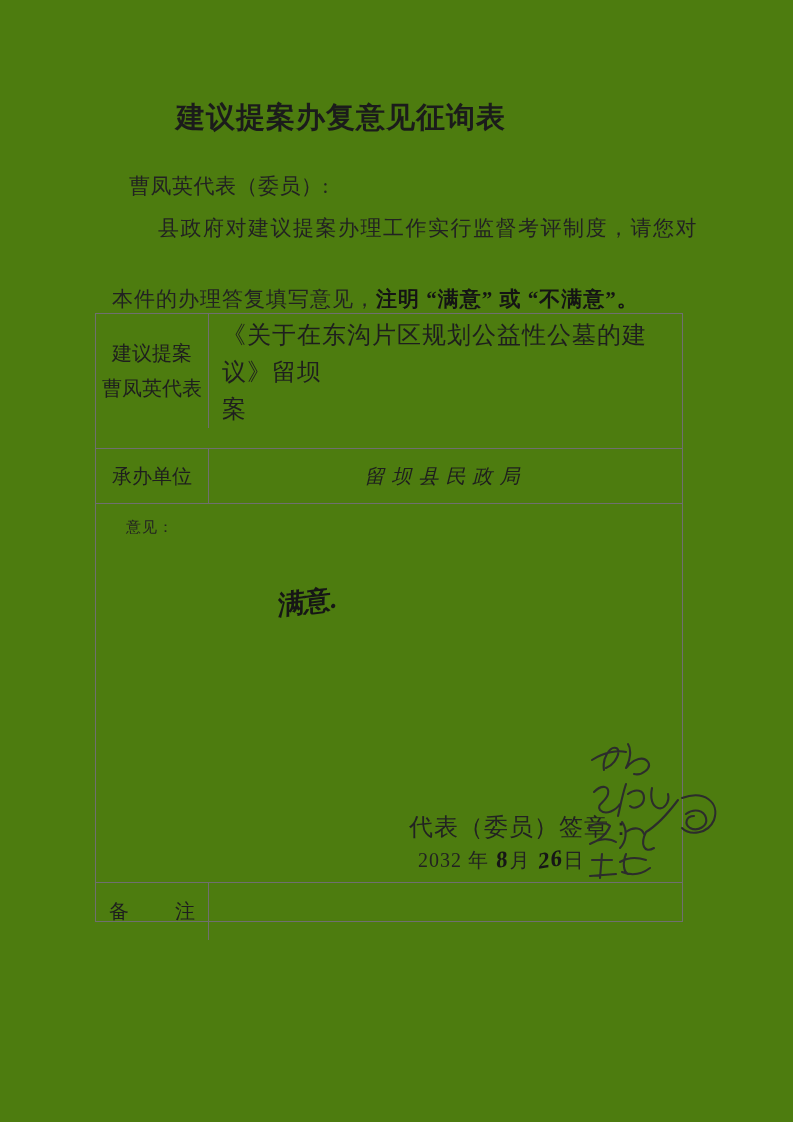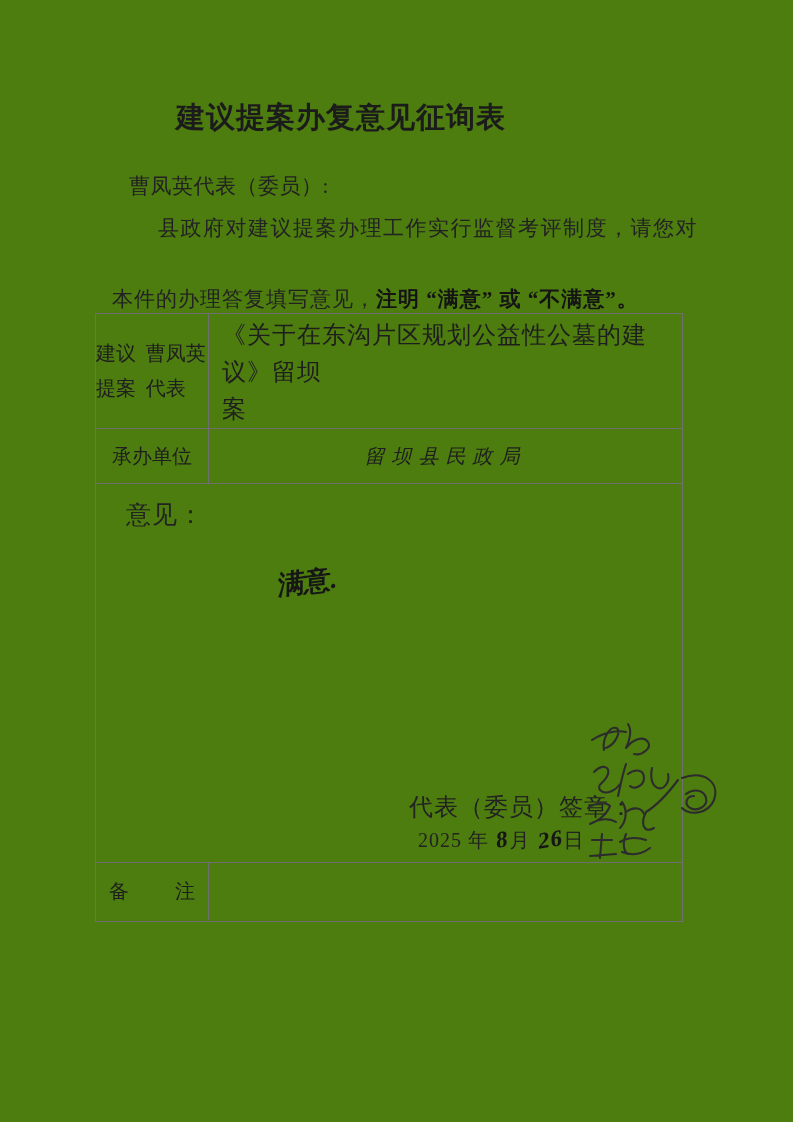--- a/index.html
+++ b/index.html
@@ -47,28 +47,28 @@
 
   .form-table {
     position: absolute;
     left: 95px; top: 313px;
     width: 588px; height: 609px;
     border: 1px solid #6f6f6f;
   }
   .t-row { display: flex; width: 100%; }
   .t-row + .t-row { border-top: 1px solid #6f6f6f; }
   .row-proposal   { height: 114px; }
-  .row-undertaker { height: 55px; }
+  .row-undertaker { height: 55px; margin-top: 20px; }
   .row-opinion    { height: 379px; position: relative; }
   .row-remarks    { height: 58px; }
   .cell-label {
     width: 113px;
     border-right: 1px solid #6f6f6f;
     display: flex;
-    flex-direction: row;
+    flex-direction: column;
     justify-content: center;
     align-items: center;
     font-size: 20px;
     line-height: 35px;
     color: #1e1e1e;
     flex-shrink: 0;
   }
   .cell-content { flex: 1; min-width: 0; }
   .proposal-text {
     padding: 3px 8px 0 13px;
@@ -83,21 +83,21 @@
     justify-content: center;
     height: 100%;
     font-size: 20px;
     letter-spacing: 7px;
     color: #1e1e1e;
     font-style: italic;
   }
   .opinion-label {
     position: absolute;
     left: 30px; top: 14px;
-    font-size: 25px;
+    font-size: 15px;
     letter-spacing: 1px;
     text-align: center;
   }
   .hw { color: #161616; font-weight: 600; }
   .hw-opinion {
     position: absolute;
     left: 182px; top: 80px;
     font-size: 27px;
     transform: rotate(-7deg) skewX(-8deg);
     letter-spacing: -1px;
@@ -176,21 +176,21 @@
       </div>
     </div>
 
     <div class="t-row row-opinion">
       <div class="opinion-label">意见：</div>
 
       <div class="hw hw-opinion">满意.</div>
 
       <div class="sign-label">代表（委员）签章：</div>
 
-      <div class="date-line"><span>2025 年</span> <span class="hw hw-digit">8</span><span>月</span> <span class="hw hw-digit">26</span><span>日</span></div>
+      <div class="date-line"><span>2032 年</span> <span class="hw hw-digit">8</span><span>月</span> <span class="hw hw-digit">26</span><span>日</span></div>
 
       <svg class="signatures-svg" width="140" height="150" viewBox="0 0 140 150" aria-hidden="true">
 
         <path d="M22,40 C20,28 28,16 34,18 C40,20 34,34 24,38 M10,30 C22,22 36,20 44,22 M46,14 C50,20 48,30 44,38 C52,28 62,26 66,32 C70,38 60,46 52,44"></path>
 
         <path d="M12,62 C20,54 28,56 26,64 C24,72 14,74 18,80 C24,86 34,80 38,74 M44,54 C40,66 38,78 36,86 M46,64 C54,58 62,60 62,68 C62,76 52,80 48,76 M70,58 C68,68 70,76 76,78 C82,80 88,72 86,64"></path>
 
         <path d="M6,98 C14,92 24,92 28,96 C24,106 14,112 8,114 C18,108 28,108 34,112 M40,92 C46,100 44,112 38,118 M44,102 C52,96 60,98 62,104"></path>
 
         <path d="M96,70 C84,86 74,96 64,102 C58,114 62,124 72,118"></path>

